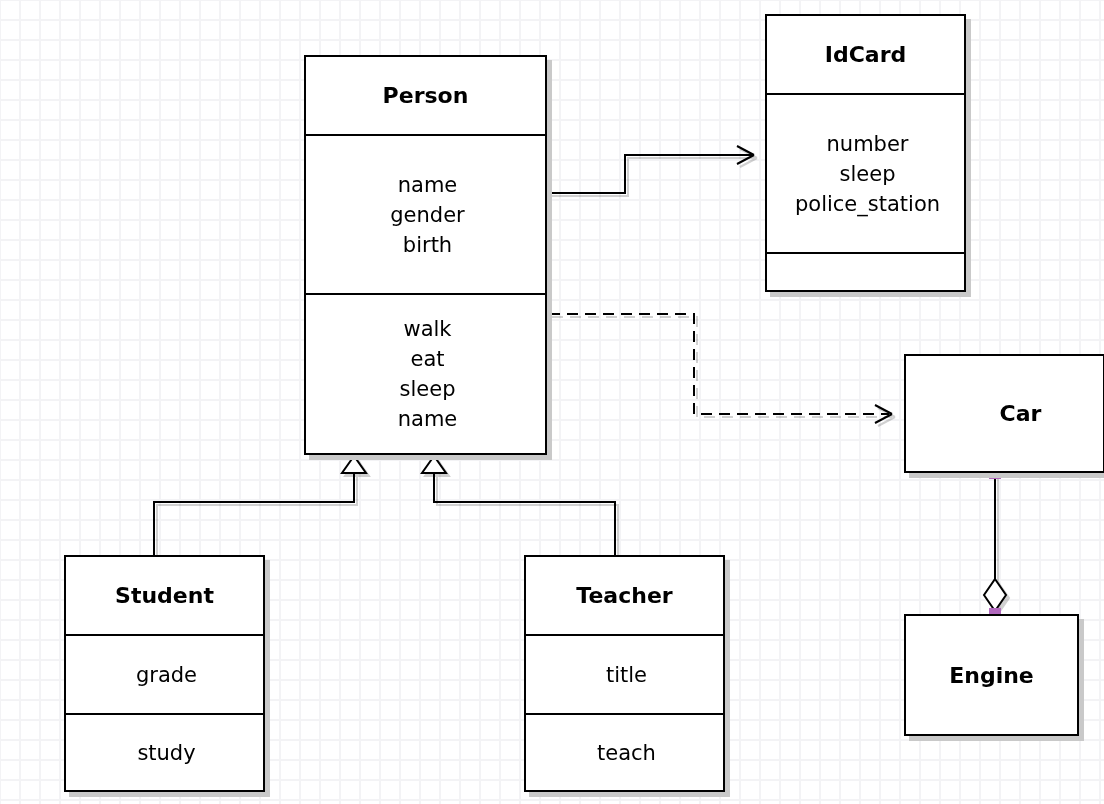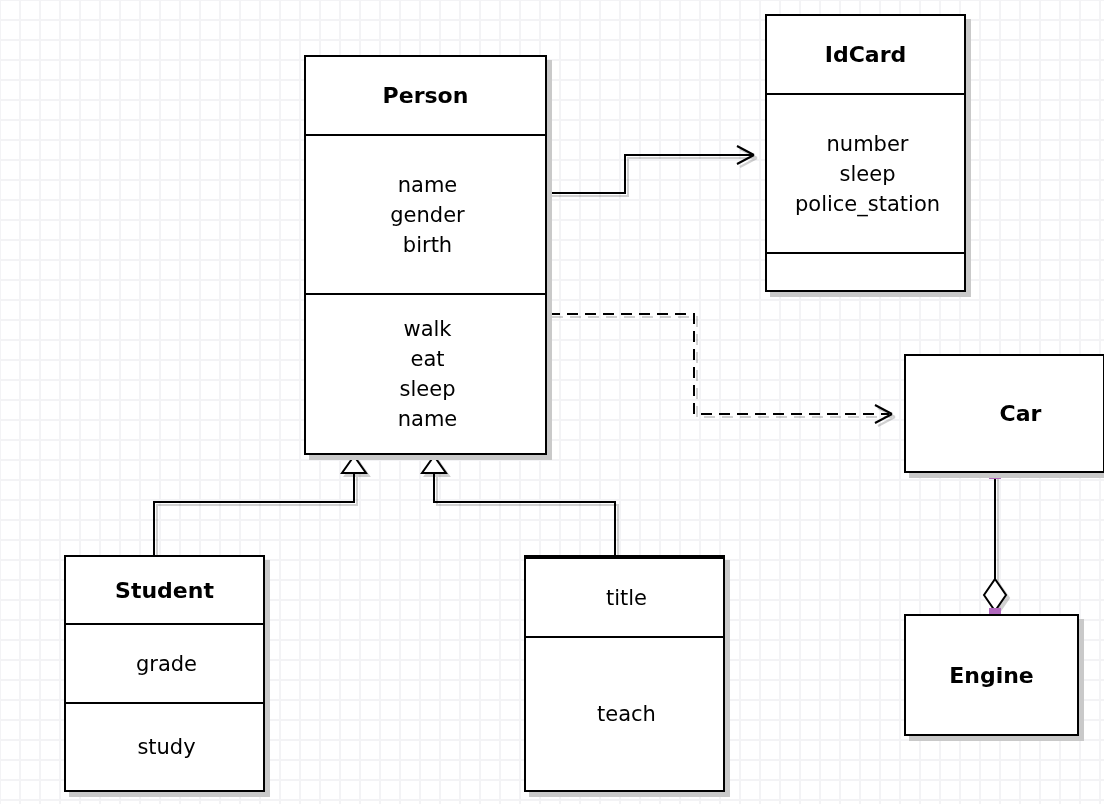--- a/index.html
+++ b/index.html
@@ -64,21 +64,21 @@
   #box-person  .c-title   { height: 77px; }
   #box-person  .c-attrs   { height: 159px; }
   #box-idcard  { left: 755px; top: 14px;  width: 201px; height: 278px; }
   #box-idcard  .c-title   { height: 77px; }
   #box-idcard  .c-attrs   { height: 159px; }
   #box-car     { left: 894px; top: 354px; width: 201px; height: 119px; }
   #box-car     .c-title   { height: 100%; padding-left: 32px; }
   #box-engine  { left: 894px; top: 614px; width: 175px; height: 122px; }
   #box-engine  .c-title   { height: 100%; }
   #box-student { left: 54px;  top: 555px; width: 201px; height: 237px; }
-  #box-student .c-title   { height: 66px; border-radius: 8px; }
+  #box-student .c-title   { height: 77px; border-radius: 8px; }
   #box-student .c-attrs   { height: 79px; }
   #box-teacher { left: 514px; top: 555px; width: 201px; height: 237px; }
   #box-teacher .c-title   { height: 77px; }
   #box-teacher .c-attrs   { height: 79px; }
 
   #wires {
     position: absolute;
     left: 0; top: 0;
     width: 1104px;
     height: 804px;
@@ -172,20 +172,21 @@
     <div class="c-title">Student</div>
     <div class="c-members c-attrs">
       <div class="member">grade</div>
     </div>
     <div class="c-members c-fill">
       <div class="member">study</div>
     </div>
   </div>
 
   <div class="cls-box" id="box-teacher">
+    <div class="c-title">Teacher</div>
     <div class="c-members c-attrs">
       <div class="member">title</div>
     </div>
     <div class="c-members c-fill">
       <div class="member">teach</div>
     </div>
   </div>
 
 </div>
 

